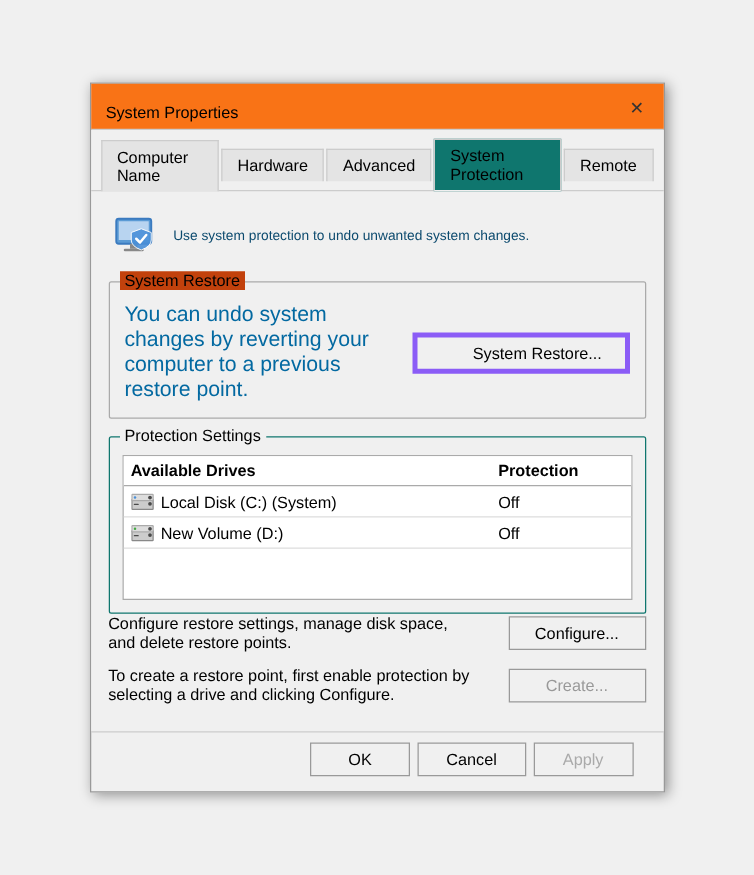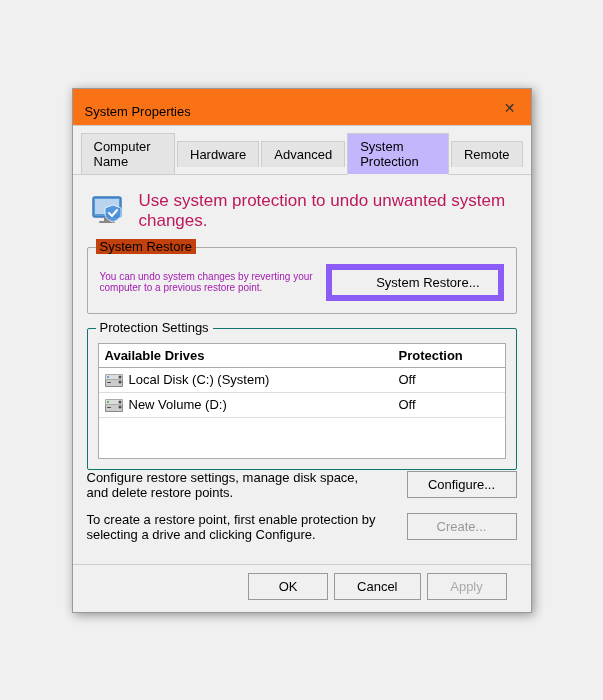--- a/index.html
+++ b/index.html
@@ -57,21 +57,21 @@
       font-size: 13px;
       border: 1px solid #ccc;
       border-bottom: none;
       background: #e4e4e4;
       cursor: pointer;
       color: #000;
       position: relative;
       top: 1px;
     }
     .tab.active {
-      background: #c4b5fd;
+      background: #0f766e;
       border-bottom: 1px solid #f0f0f0;
       font-weight: normal;
       z-index: 2;
     }
     .tab-content {
       border-top: 1px solid #ccc;
       background: #f0f0f0;
       padding: 16px 14px 10px 14px;
       flex: 1;
     }
@@ -80,22 +80,22 @@
       align-items: center;
       margin-bottom: 16px;
       gap: 12px;
     }
     .info-icon {
       width: 40px;
       height: 40px;
       flex-shrink: 0;
     }
     .info-text {
-      font-size: 17px;
-      color: #be185d;
+      font-size: 11px;
+      color: #0c4a6e;
     }
     .section-group {
       border: 1px solid #aaa;
       border-radius: 2px;
       padding: 10px 12px 12px;
       margin-bottom: 14px;
       position: relative;
     }
     .section-legend {
       position: absolute;
@@ -107,36 +107,36 @@
       color: #000;
     }
     .section-content-row {
       display: flex;
       align-items: center;
       justify-content: space-between;
       gap: 12px;
       margin-top: 6px;
     }
     .section-text {
-      font-size: 10px;
-      color: #a21caf;
+      font-size: 17px;
+      color: #0369a1;
       flex: 1;
     }
     .btn {
       padding: 5px 18px;
       font-size: 13px;
       background: #f0f0f0;
       border: 1px solid #999;
       cursor: pointer;
       min-width: 110px;
       color: #000;
     }
     .btn:disabled { color: #999; cursor: default; }
     .btn-highlighted {
-      border: 6px solid #8b5cf6;
+      border: 4px solid #8b5cf6;
       padding-left: 44px;
     }
     .table-box {
       border: 1px solid #aaa;
       background: #fff;
     }
     .table-header {
       display: flex;
       background: #fff;
       border-bottom: 1px solid #aaa;

